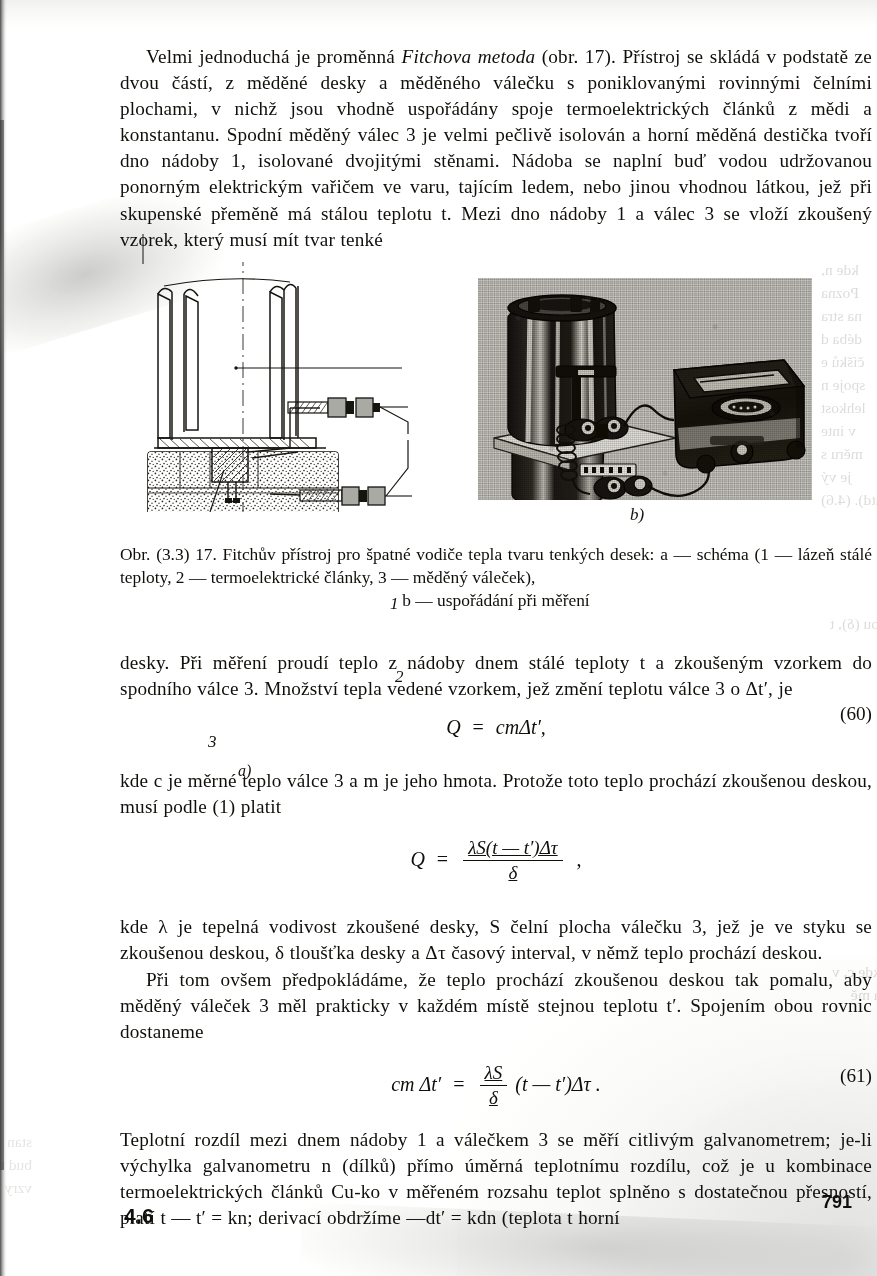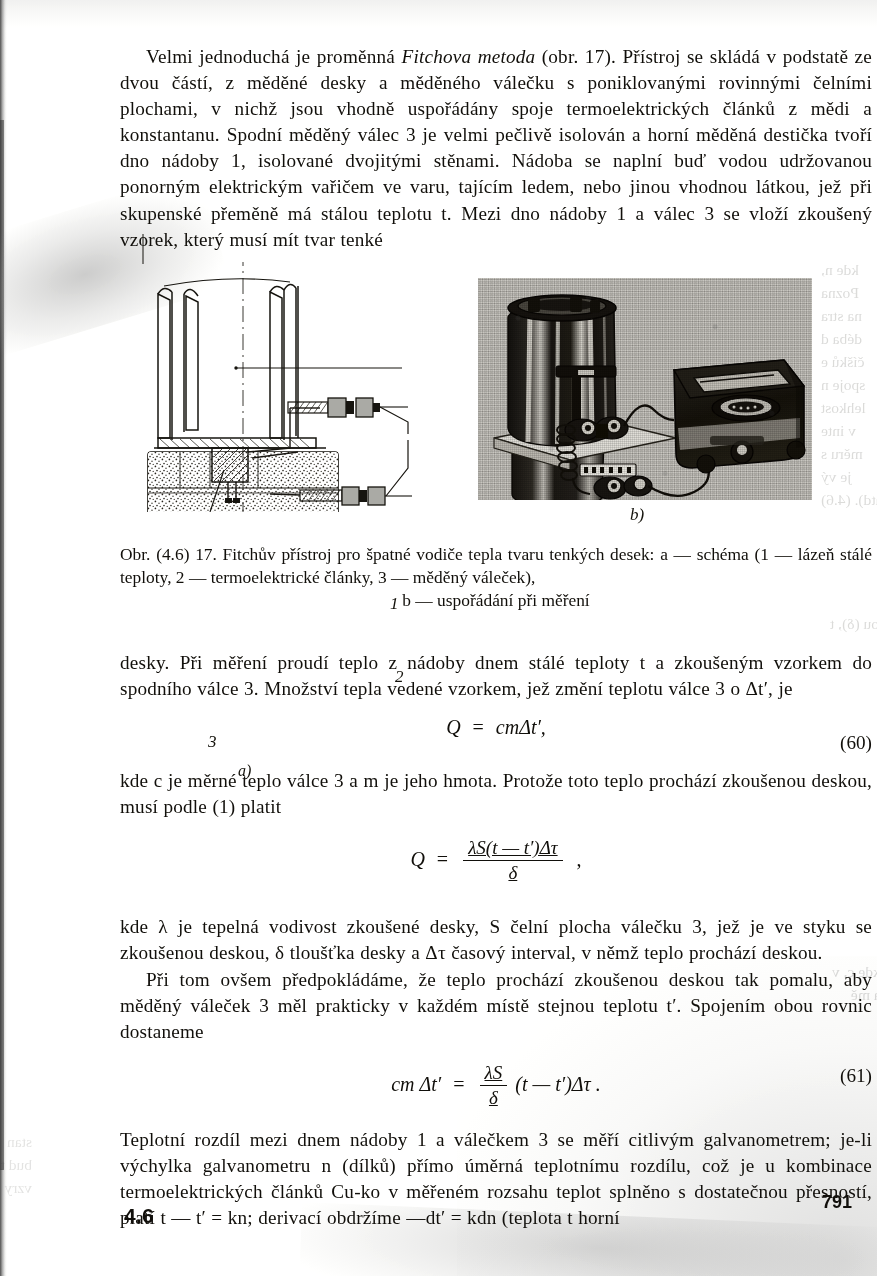--- a/index.html
+++ b/index.html
@@ -529,34 +529,34 @@
         <path d="M306 82 L326 108 L326 168 L318 170 L318 110 Z" fill="#0f0d0a" opacity="0.5"></path>
       </svg>
       <div class="grain"></div>
       <div class="noise"></div>
     </div>
 
     <span class="lbl lbl-bb">b)</span>
   </div>
 
   <div class="caption">
-    <span>Obr. (4.6) 17.  Fitchův přístroj pro špatné vodiče tepla tvaru tenkých desek: a — schéma (1 — lázeň stálé teploty,  2 — termoelektrické články,  3 — měděný váleček),</span>
+    <span>Obr. (3.3) 17.  Fitchův přístroj pro špatné vodiče tepla tvaru tenkých desek: a — schéma (1 — lázeň stálé teploty,  2 — termoelektrické články,  3 — měděný váleček),</span>
     <span class="cap-line3">b — uspořádání při měření</span>
   </div>
 
   <div class="textblock" style="top:650px;">
     <p class="body">desky. Při měření proudí teplo z nádoby dnem stálé teploty t a zkoušeným vzorkem do spodního válce 3. Množství tepla vedené vzorkem, jež změní teplotu válce 3 o Δt′, je</p>
 
     <div class="eq-wrap" style="height:46px;">
       <div class="eq" style="top:14px;">
         <span>Q</span>
         <span class="upr" style="margin:0 7px;">=</span>
         <span>cmΔt′,</span>
       </div>
-      <div class="eqnum" style="top:30px;text-align:center;">(60)</div>
+      <div class="eqnum" style="top:1px;text-align:center;">(60)</div>
     </div>
 
     <p class="body" style="margin-top:20px;">kde c je měrné teplo válce 3 a m je jeho hmota. Protože toto teplo prochází zkoušenou deskou, musí podle (1) platit</p>
 
     <div class="eq-wrap" style="height:78px;">
       <div class="eq" style="top:18px;">
         <span>Q</span>
         <span class="upr" style="margin:0 7px;">=</span>
         <span class="frac">
           <span class="num">λS(t — t′)Δτ</span>

